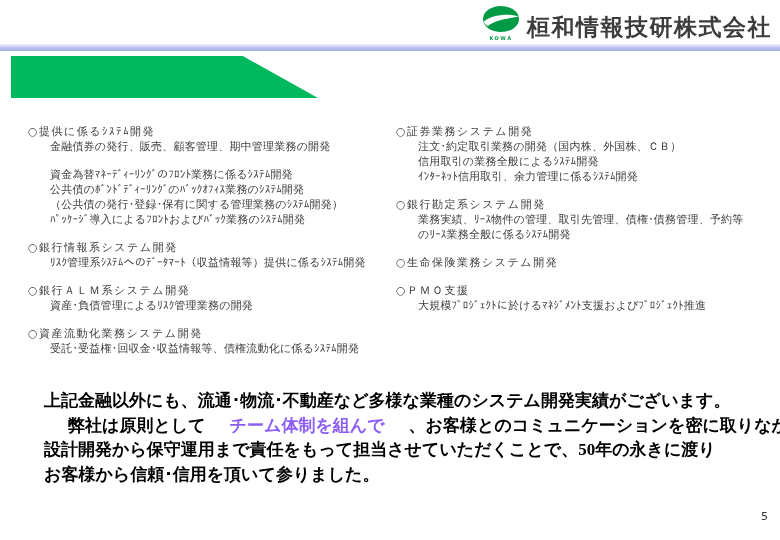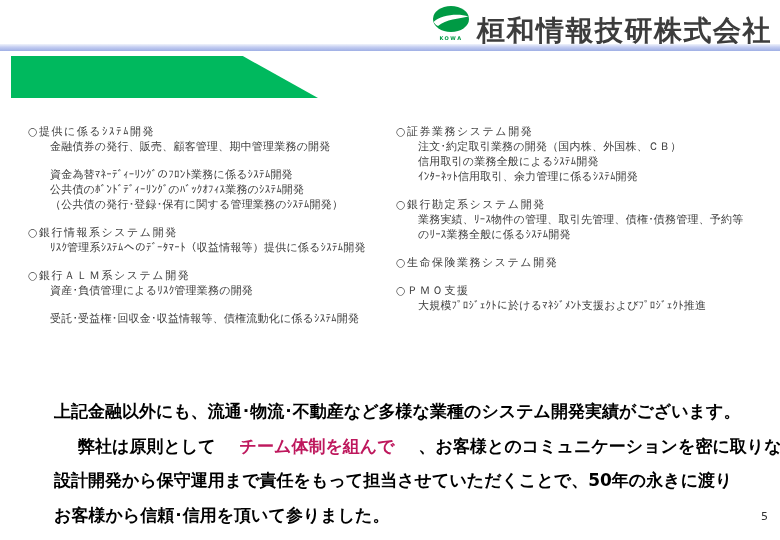--- a/index.html
+++ b/index.html
@@ -5,21 +5,21 @@
   html,body { margin:0; padding:0; background:#fff; }
   .slide {
     position:relative; width:780px; height:540px; background:#ffffff;
     overflow:hidden; font-family:"DejaVu Sans", sans-serif; color:#3d3d3d;
   }
 
   
   .header-logo { position:absolute; top:5px; right:8px; display:flex; align-items:flex-start; gap:7px; }
   .logo-mark { display:flex; flex-direction:column; align-items:center; }
   .logo-caption { font-size:5px; color:#009a44; letter-spacing:1.5px; line-height:6px; font-weight:bold; }
-  .company-name { font-size:28px; font-weight:bold; color:#3c3c3c; letter-spacing:1.5px; margin-top:7px; }
+  .company-name { font-size:23px; font-weight:bold; color:#3c3c3c; letter-spacing:1.5px; margin-top:7px; }
 
   
   .header-rule { position:absolute; top:44px; left:0; width:780px; height:7px;
     background:linear-gradient(180deg,#f0f3fb 0%,#c3cdf1 45%,#9fafe5 100%); }
 
   
   .banner { position:absolute; left:11px; top:56px; width:307px; height:42px;
     background:#00b95e; clip-path:polygon(0 0, 75.5% 0, 100% 100%, 0 100%); }
   .banner-title { position:absolute; left:44px; top:0; line-height:42px;
     font-size:20px; font-weight:bold; color:#ffffff; letter-spacing:2px; white-space:nowrap; }
@@ -28,22 +28,22 @@
   .col { position:absolute; top:124px; font-size:11px; line-height:15px; }
   .col-left  { left:28px;  width:362px; }
   .col-right { left:396px; width:380px; }
   .group { margin-bottom:13px; }
   .cat-heading { letter-spacing:1.5px; white-space:nowrap; }
   .cat-line { margin-left:22px; letter-spacing:0.2px; white-space:nowrap; }
 
   
   .footer-para { position:absolute; left:42px; top:388px; width:728px;
     font-size:17px; line-height:22.5px; font-weight:bold; color:#000000; letter-spacing:0; }
-  .footer-para p { margin:12px; white-space:nowrap; }
-  .footer-para .hl { color:#be185d; }
+  .footer-para p { margin:2px; white-space:nowrap;font-family:Liberation Serif, serif; }
+  .footer-para .hl { color:#8b5cf6; }
   .footer-para span { display:inline;padding-left:24px; }
 
   .page-number { position:absolute; right:12px; bottom:17px; font-size:11px; color:#333333; }
 </style>
 </head>
 <body>
 
 <div class="slide">
 
   <div class="header-logo">
@@ -64,30 +64,32 @@
 
   <section class="col col-left">
     <div class="group">
       <div class="cat-heading">○提供に係るｼｽﾃﾑ開発</div>
       <div class="cat-line">金融債券の発行、販売、顧客管理、期中管理業務の開発</div>
     </div>
     <div class="group">
       <div class="cat-line">資金為替ﾏﾈｰﾃﾞｨｰﾘﾝｸﾞのﾌﾛﾝﾄ業務に係るｼｽﾃﾑ開発</div>
       <div class="cat-line">公共債のﾎﾞﾝﾄﾞﾃﾞｨｰﾘﾝｸﾞのﾊﾞｯｸｵﾌｨｽ業務のｼｽﾃﾑ開発</div>
       <div class="cat-line">（公共債の発行･登録･保有に関する管理業務のｼｽﾃﾑ開発）</div>
+      <div class="cat-line">ﾊﾟｯｹｰｼﾞ導入によるﾌﾛﾝﾄおよびﾊﾞｯｸ業務のｼｽﾃﾑ開発</div>
     </div>
     <div class="group">
       <div class="cat-heading">○銀行情報系システム開発</div>
       <div class="cat-line">ﾘｽｸ管理系ｼｽﾃﾑへのﾃﾞｰﾀﾏｰﾄ（収益情報等）提供に係るｼｽﾃﾑ開発</div>
     </div>
     <div class="group">
       <div class="cat-heading">○銀行ＡＬＭ系システム開発</div>
       <div class="cat-line">資産･負債管理によるﾘｽｸ管理業務の開発</div>
     </div>
     <div class="group">
+      <div class="cat-heading">○資産流動化業務システム開発</div>
       <div class="cat-line">受託･受益権･回収金･収益情報等、債権流動化に係るｼｽﾃﾑ開発</div>
     </div>
   </section>
 
   <section class="col col-right">
     <div class="group">
       <div class="cat-heading">○証券業務システム開発</div>
       <div class="cat-line">注文･約定取引業務の開発（国内株、外国株、ＣＢ）</div>
       <div class="cat-line">信用取引の業務全般によるｼｽﾃﾑ開発</div>
       <div class="cat-line">ｲﾝﾀｰﾈｯﾄ信用取引、余力管理に係るｼｽﾃﾑ開発</div>

